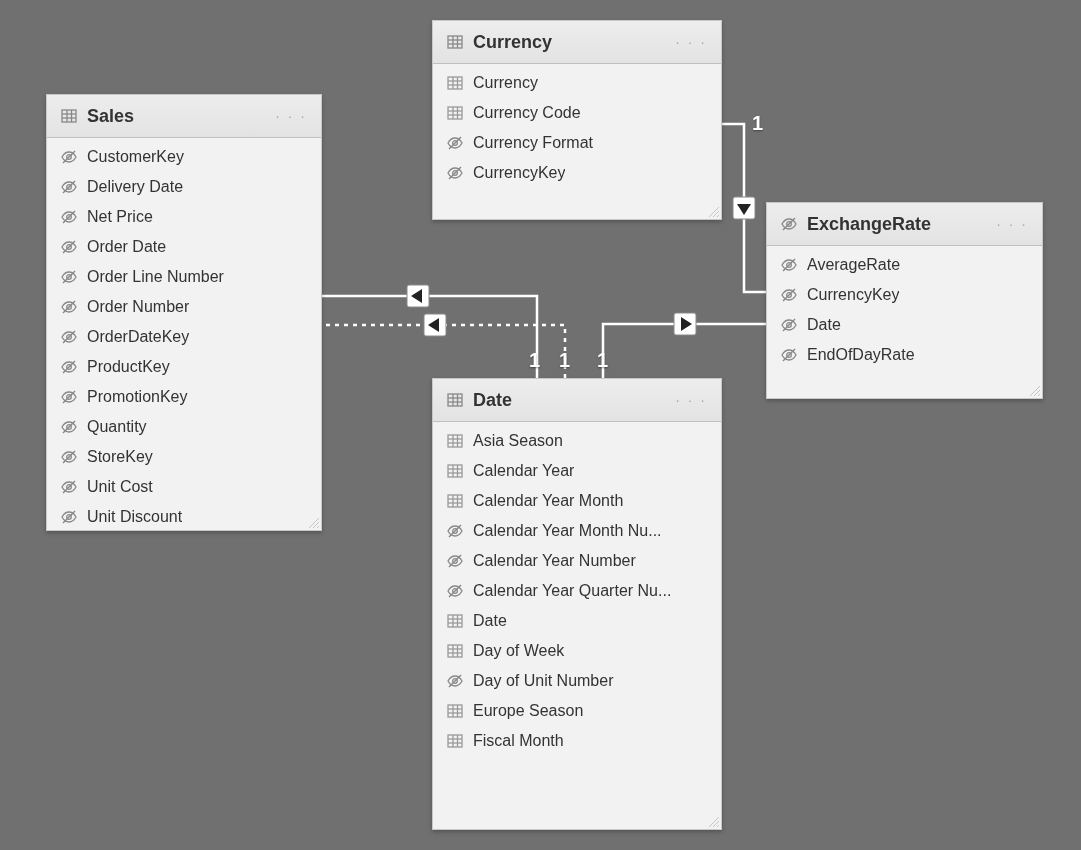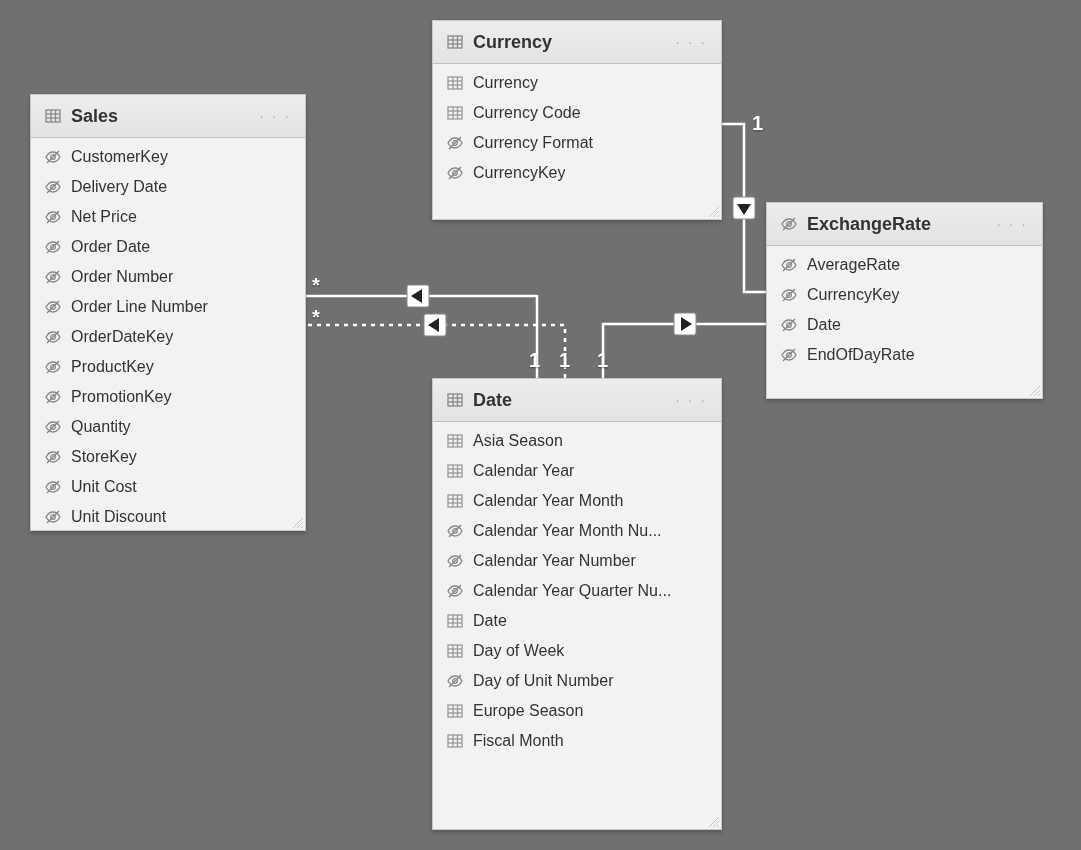--- a/index.html
+++ b/index.html
@@ -57,21 +57,21 @@
 
 <span class="card-label" style="left:529px;top:349px;">1</span>
 <span class="card-label" style="left:312px;top:274px;">*</span>
 <span class="card-label" style="left:559px;top:349px;">1</span>
 <span class="card-label" style="left:312px;top:306px;">*</span>
 <span class="card-label" style="left:597px;top:349px;">1</span>
 <span class="card-label" style="left:770px;top:306px;">*</span>
 <span class="card-label" style="left:752px;top:112px;">1</span>
 <span class="card-label" style="left:770px;top:274px;">*</span>
 
-<div class="table-card" id="card-sales" style="left:30px;top:94px;width:274px;height:435px;justify-content:flex-end;">
+<div class="table-card" id="card-sales" style="left:46px;top:94px;width:274px;height:435px;justify-content:flex-end;">
   <div class="card-header">
     <svg class="icon" viewBox="0 0 16 16">
           <rect x="1" y="2" width="14" height="12" fill="none" stroke="#888" stroke-width="1.3"></rect>
           <line x1="1" y1="6" x2="15" y2="6" stroke="#888" stroke-width="1.3"></line>
           <line x1="1" y1="10" x2="15" y2="10" stroke="#888" stroke-width="1.3"></line>
           <line x1="6" y1="2" x2="6" y2="14" stroke="#888" stroke-width="1.3"></line>
           <line x1="10.5" y1="2" x2="10.5" y2="14" stroke="#888" stroke-width="1.3"></line>
         </svg>
     <span class="title">Sales</span>
     <span class="more">· · ·</span>
@@ -108,29 +108,29 @@
             <line x1="2" y1="14" x2="14" y2="2" stroke="#888" stroke-width="1.5"></line>
           </svg>
           <span class="label">Order Date</span>
         </div>
         <div class="field-row">
           <svg class="icon" viewBox="0 0 16 16">
             <path d="M1 8c2-3.6 5-5 7-5s5 1.4 7 5c-2 3.6-5 5-7 5s-5-1.4-7-5z" fill="none" stroke="#888" stroke-width="1.3"></path>
             <circle cx="8" cy="8" r="2.3" fill="none" stroke="#888" stroke-width="1.3"></circle>
             <line x1="2" y1="14" x2="14" y2="2" stroke="#888" stroke-width="1.5"></line>
           </svg>
+          <span class="label">Order Line Number</span>
+        </div>
+        <div class="field-row">
+          <svg class="icon" viewBox="0 0 16 16">
+            <path d="M1 8c2-3.6 5-5 7-5s5 1.4 7 5c-2 3.6-5 5-7 5s-5-1.4-7-5z" fill="none" stroke="#888" stroke-width="1.3"></path>
+            <circle cx="8" cy="8" r="2.3" fill="none" stroke="#888" stroke-width="1.3"></circle>
+            <line x1="2" y1="14" x2="14" y2="2" stroke="#888" stroke-width="1.5"></line>
+          </svg>
           <span class="label">Order Number</span>
-        </div>
-        <div class="field-row">
-          <svg class="icon" viewBox="0 0 16 16">
-            <path d="M1 8c2-3.6 5-5 7-5s5 1.4 7 5c-2 3.6-5 5-7 5s-5-1.4-7-5z" fill="none" stroke="#888" stroke-width="1.3"></path>
-            <circle cx="8" cy="8" r="2.3" fill="none" stroke="#888" stroke-width="1.3"></circle>
-            <line x1="2" y1="14" x2="14" y2="2" stroke="#888" stroke-width="1.5"></line>
-          </svg>
-          <span class="label">Order Line Number</span>
         </div>
         <div class="field-row">
           <svg class="icon" viewBox="0 0 16 16">
             <path d="M1 8c2-3.6 5-5 7-5s5 1.4 7 5c-2 3.6-5 5-7 5s-5-1.4-7-5z" fill="none" stroke="#888" stroke-width="1.3"></path>
             <circle cx="8" cy="8" r="2.3" fill="none" stroke="#888" stroke-width="1.3"></circle>
             <line x1="2" y1="14" x2="14" y2="2" stroke="#888" stroke-width="1.5"></line>
           </svg>
           <span class="label">OrderDateKey</span>
         </div>
         <div class="field-row">

